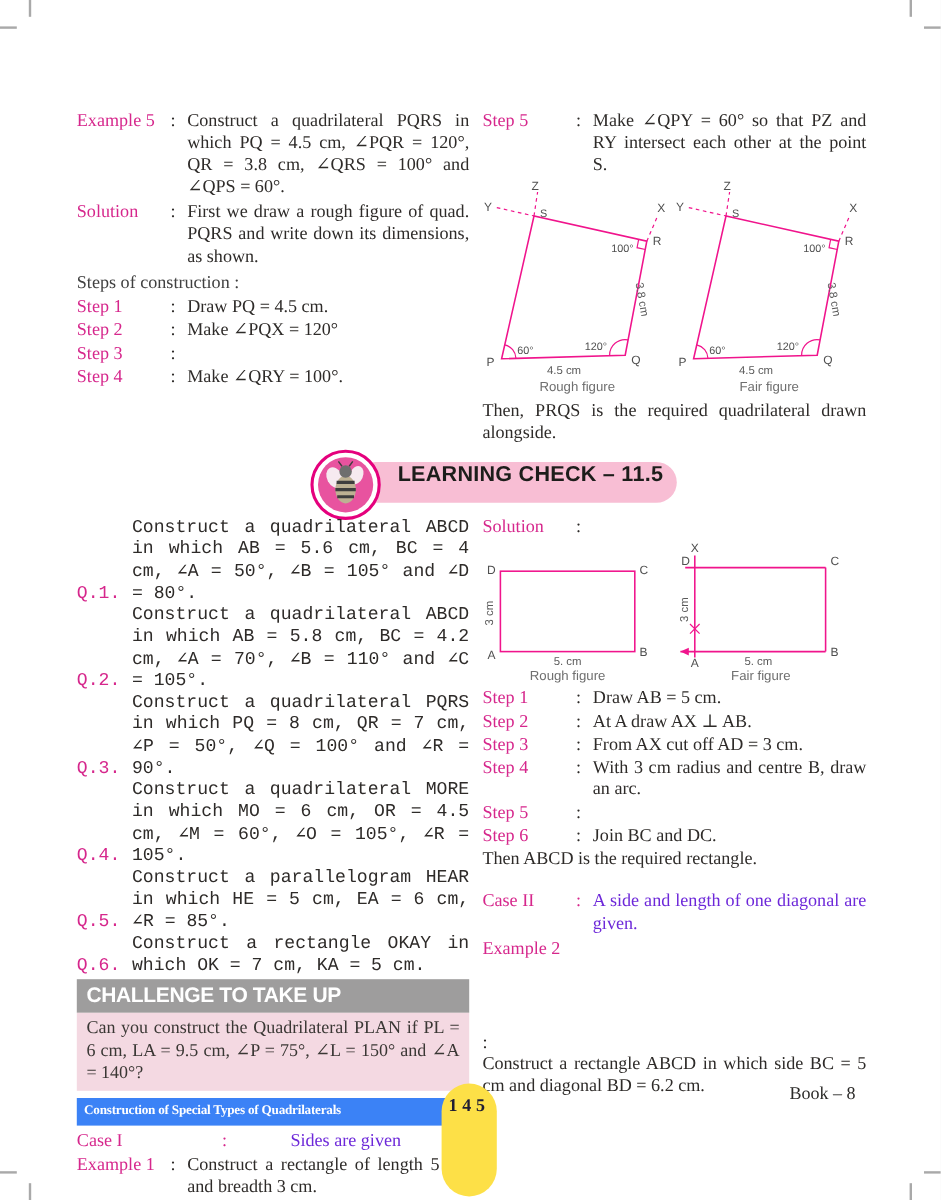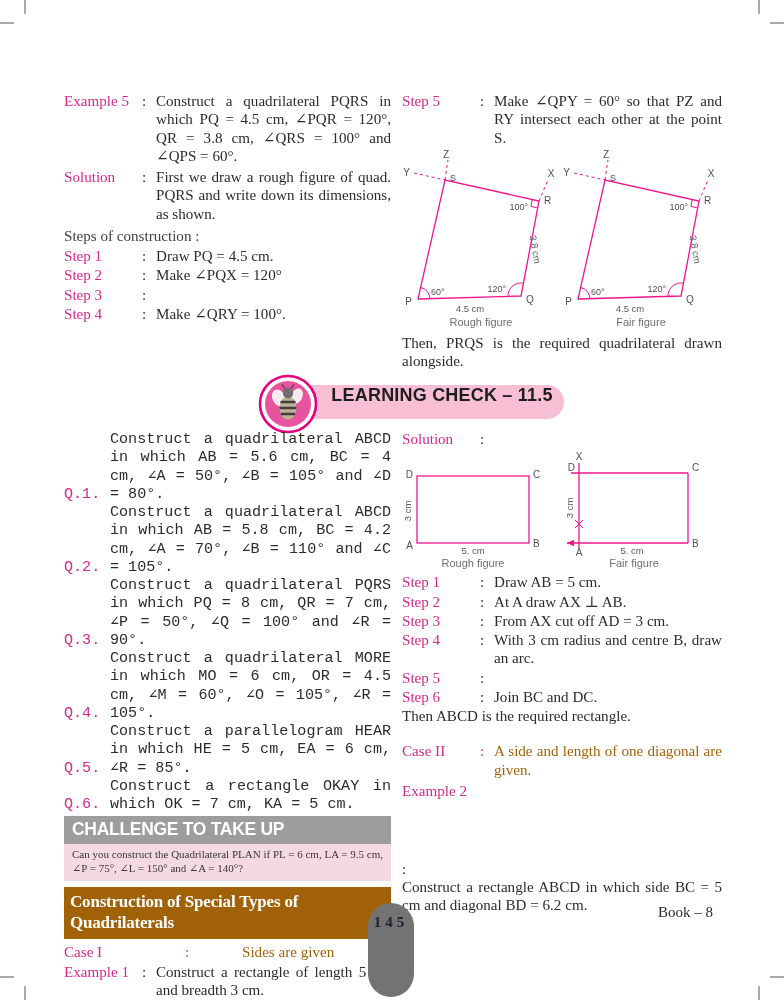--- a/index.html
+++ b/index.html
@@ -9,21 +9,21 @@
 
   
   .crop { position:absolute; background:#a9a9a9; }
 
   
   .row { display:flex; align-items:flex-start; margin-bottom:1px; }
   .lbl { flex:0 0 78px; color:#d6278c; }
   .colon { flex:0 0 14px; color:#2e2b29; }
   .txt { flex:1; text-align:justify; }
   .magenta { color:#d6278c; }
-  .mtxt { color:#a16207; text-align:left; }
+  .mtxt { color:#6d28d9; text-align:left; }
 
   .sec { position:absolute; }
   #tl { left:64px; top:92px; width:327px; }
   #tr { left:402px; top:92px; width:320px; }
   #bl { left:64px; top:430px; width:327px; }
   #br { left:402px; top:430px; width:320px; }
 
   .block { margin-bottom:3px; }
   .steps-heading { color:#404040; margin:4px 0 2px 0; }
 
@@ -38,43 +38,43 @@
 
   
   .qrow { display:flex; align-items:flex-end;font-family:Liberation Mono, monospace; }
   .qlbl { flex:0 0 46px; color:#d6278c; }
   .qtxt { flex:1; text-align:justify; }
 
   
   .challenge-banner { margin-top:3px; background:#9e9d9d; color:#ffffff; padding:3px 8px 4px 8px;
                       font-family:"Liberation Sans","DejaVu Sans",sans-serif; font-weight:bold;
                       font-size:17.5px; letter-spacing:-.3px; }
-  .challenge-box { background:#f4d9e2; padding:4px 8px 6px 8px; font-size:11px; text-align:justify;
+  .challenge-box { background:#f4d9e2; padding:4px 8px 6px 8px; font-size:15px; text-align:justify;
                    color:#3a3734; }
 
   
-  .section-banner { margin-top:6px; background:#a16207; color:#ffffff; padding:4px 6px 5px 6px;
-                    font-weight:bold; font-size:17px; letter-spacing:-.2px; line-height:1.25; }
+  .section-banner { margin-top:6px; background:#3b82f6; color:#ffffff; padding:4px 6px 5px 6px;
+                    font-weight:bold; font-size:11px; letter-spacing:-.2px; line-height:1.25; }
 
   
   .figs { display:flex; margin-top:3px; }
   svg text { font-family:"Liberation Sans","DejaVu Sans",sans-serif; }
   .vlbl { font-size:10px; fill:#4f4f4f; }
   .slbl { font-size:9px;  fill:#4f4f4f; }
   .dim  { font-size:9.5px; fill:#5a5a5a; }
   .ang  { font-size:9px; fill:#4f4f4f; }
   .cap  { font-size:11px; fill:#6f6f6f; }
   .pk   { stroke:#f0148c; fill:none; stroke-width:1.3; }
   .pkthin { stroke:#f0148c; fill:none; stroke-width:1; }
   .pkdash { stroke:#f0148c; fill:none; stroke-width:1; stroke-dasharray:3,3; }
   .pkfill { fill:#f0148c; stroke:none; }
 
   
   .page-pill { position:absolute; left:368px; top:903px; width:46px; height:94px;
-               background:#737373; border-radius:23px; text-align:center; padding-top:10px; }
+               background:#fde047; border-radius:23px; text-align:center; padding-top:10px; }
   .page-pill span { font-weight:bold; font-size:15px; letter-spacing:4px; color:#1f1d33; }
   .book-label { position:absolute; left:658px; top:903px; font-size:15px; color:#2b2a28; }
 </style>
 </head>
 <body>
 
 <div class="page">
 
   <div class="crop" style="left:0;top:22px;width:14px;height:2px;"></div>
   <div class="crop" style="left:24px;top:0;width:2px;height:14px;"></div>

